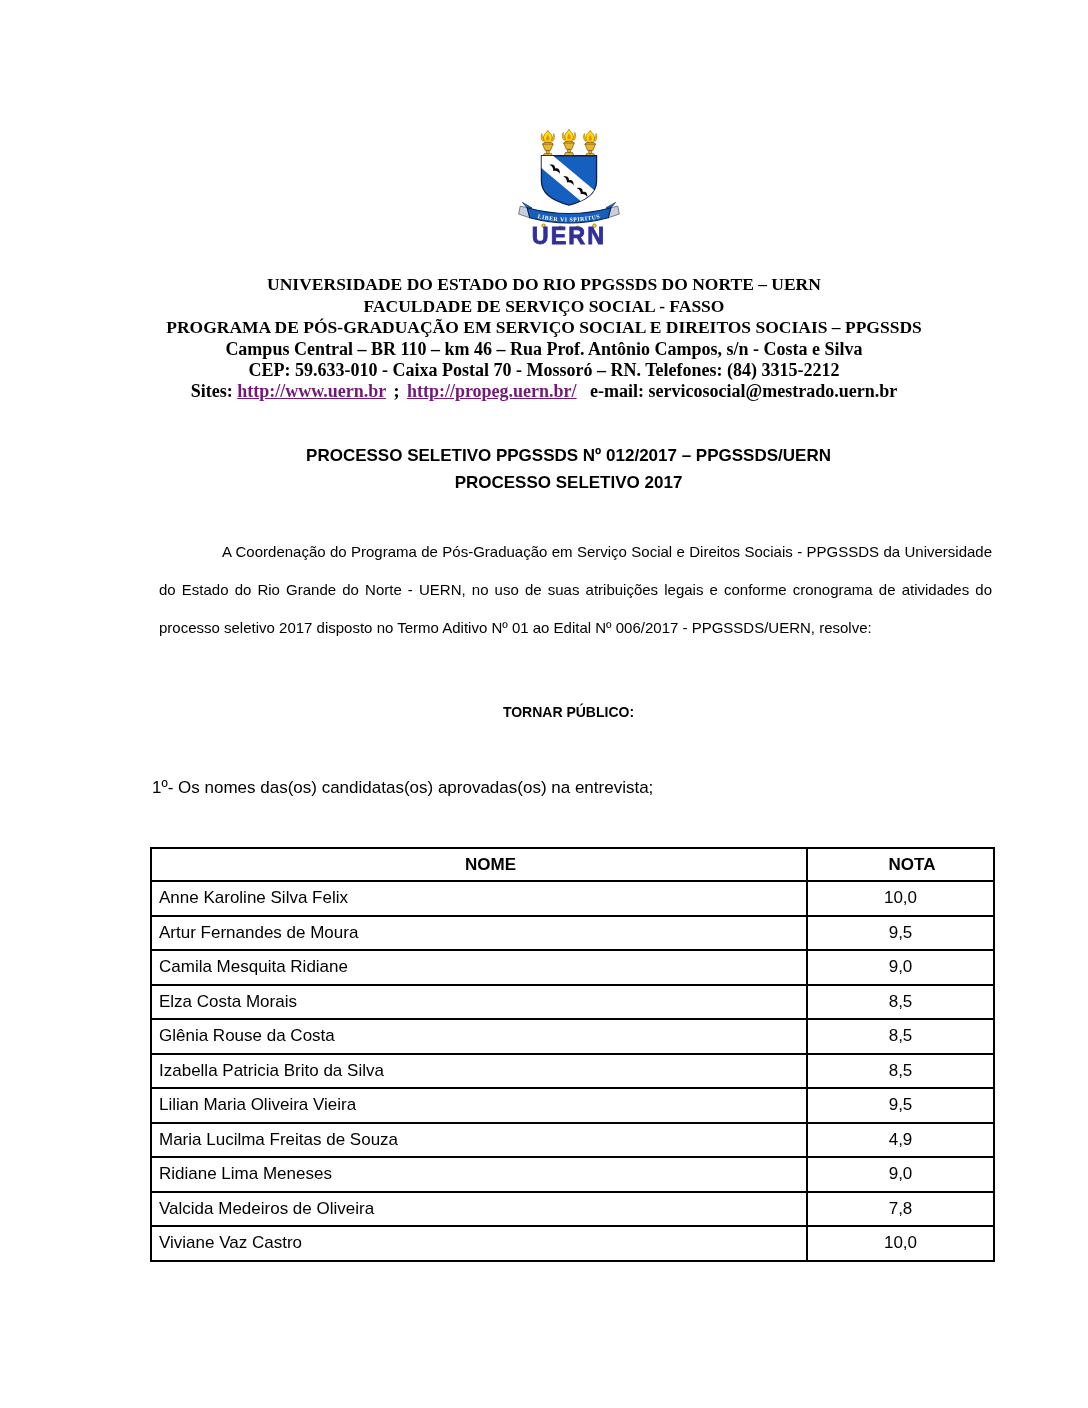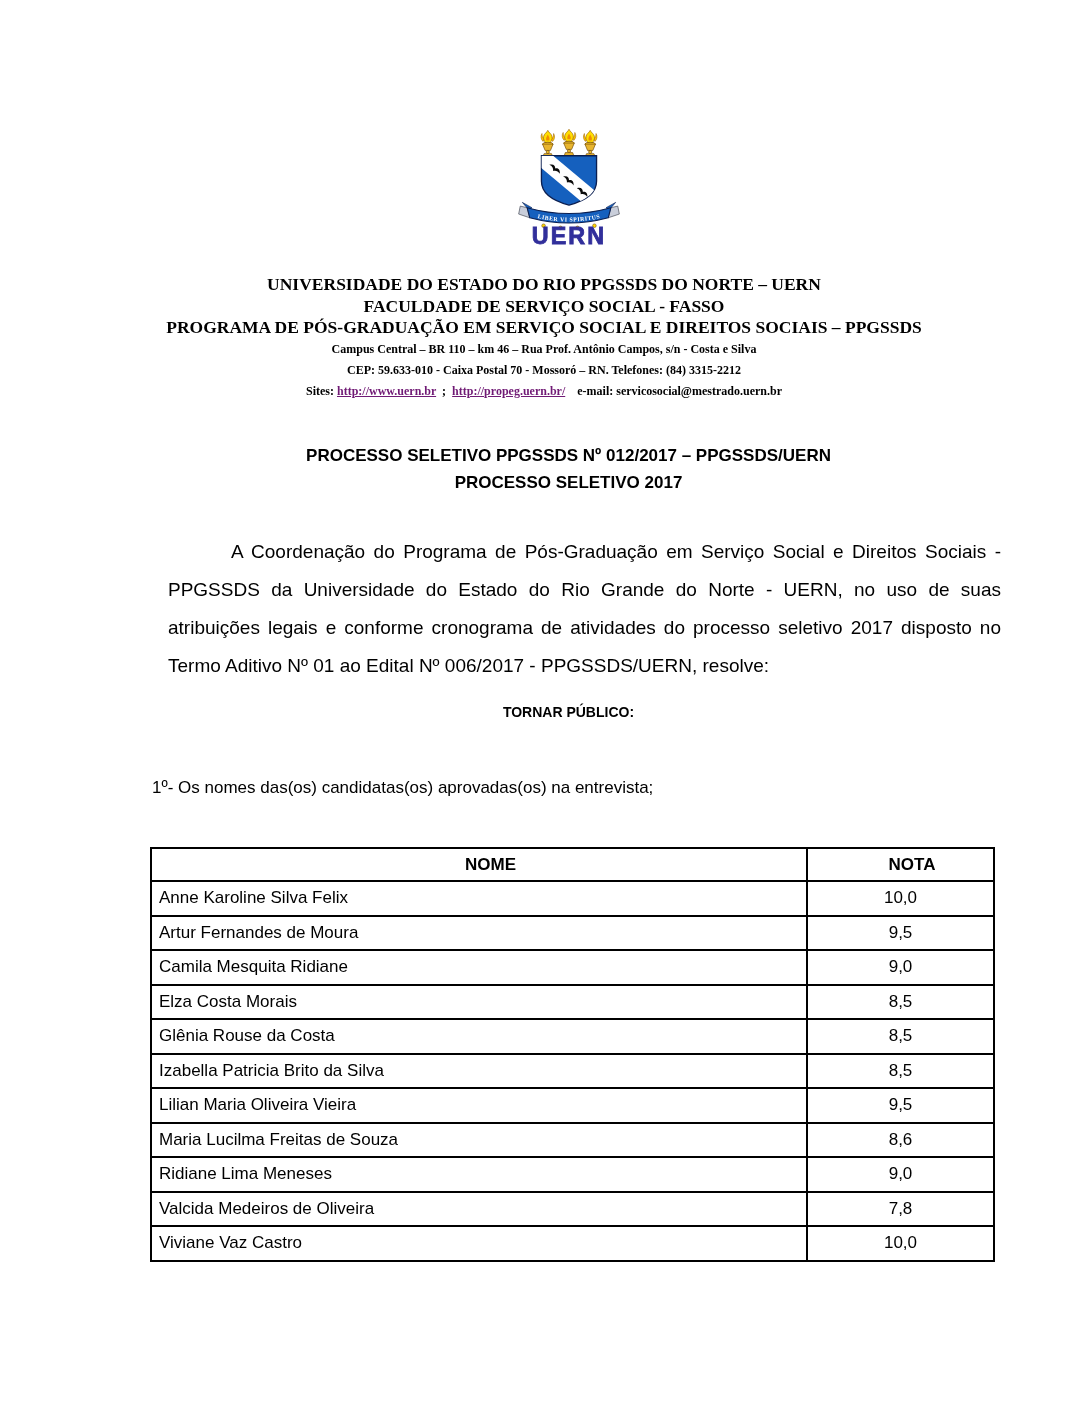--- a/index.html
+++ b/index.html
@@ -15,37 +15,37 @@
     display: flex; justify-content: center;
   }
   .logo-wrap svg { display: block; }
 
   
   .letterhead {
     position: absolute; top: 274px; left: 104px; width: 880px;
     text-align: center; font-family: "Liberation Serif", serif; font-weight: bold;
   }
   .hdr-lg { font-size: 17.5px; line-height: 21.5px; white-space: nowrap; }
-  .hdr-sm { font-size: 12px; line-height: 21px; white-space: nowrap; }
+  .hdr-sm { font-size: 18px; line-height: 21px; white-space: nowrap; }
   .sites-line a {
     color: #701a75; text-decoration: underline; cursor: pointer;
   }
   .sep { margin: 0 3px; }
   .email-label { margin-left: 9px; }
 
   
   .doc-title {
     position: absolute; top: 442px; left: 152px; width: 833px;
     text-align: center; font-weight: bold; font-size: 17px; line-height: 27px;
   }
 
   
   .intro-par {
-    position: absolute; top: 533px; left: 168px; width: 833px;
-    font-size: 19px; line-height: 38px; text-align: justify; text-indent: 63px;
+    position: absolute; top: 533px; left: 159px; width: 833px;
+    font-size: 15px; line-height: 38px; text-align: justify; text-indent: 63px;
   }
 
   .proclamation {
     position: absolute; top: 704px; left: 152px; width: 833px;
     text-align: center; font-weight: bold; font-size: 14px;
   }
 
   .item-line {
     position: absolute; top: 778px; left: 152px; width: 860px;
     font-size: 17px;
@@ -215,21 +215,21 @@
         </tr>
 
         <tr>
           <td class="nome">Lilian Maria Oliveira Vieira</td>
           <td class="nota">9,5</td>
         </tr>
 
 
         <tr>
           <td class="nome">Maria Lucilma Freitas de Souza</td>
-          <td class="nota">8,6</td>
+          <td class="nota">4,9</td>
         </tr>
 
         <tr>
           <td class="nome">Ridiane Lima Meneses</td>
           <td class="nota">9,0</td>
         </tr>
 
         <tr>
           <td class="nome">Valcida Medeiros de Oliveira</td>
           <td class="nota">7,8</td>

